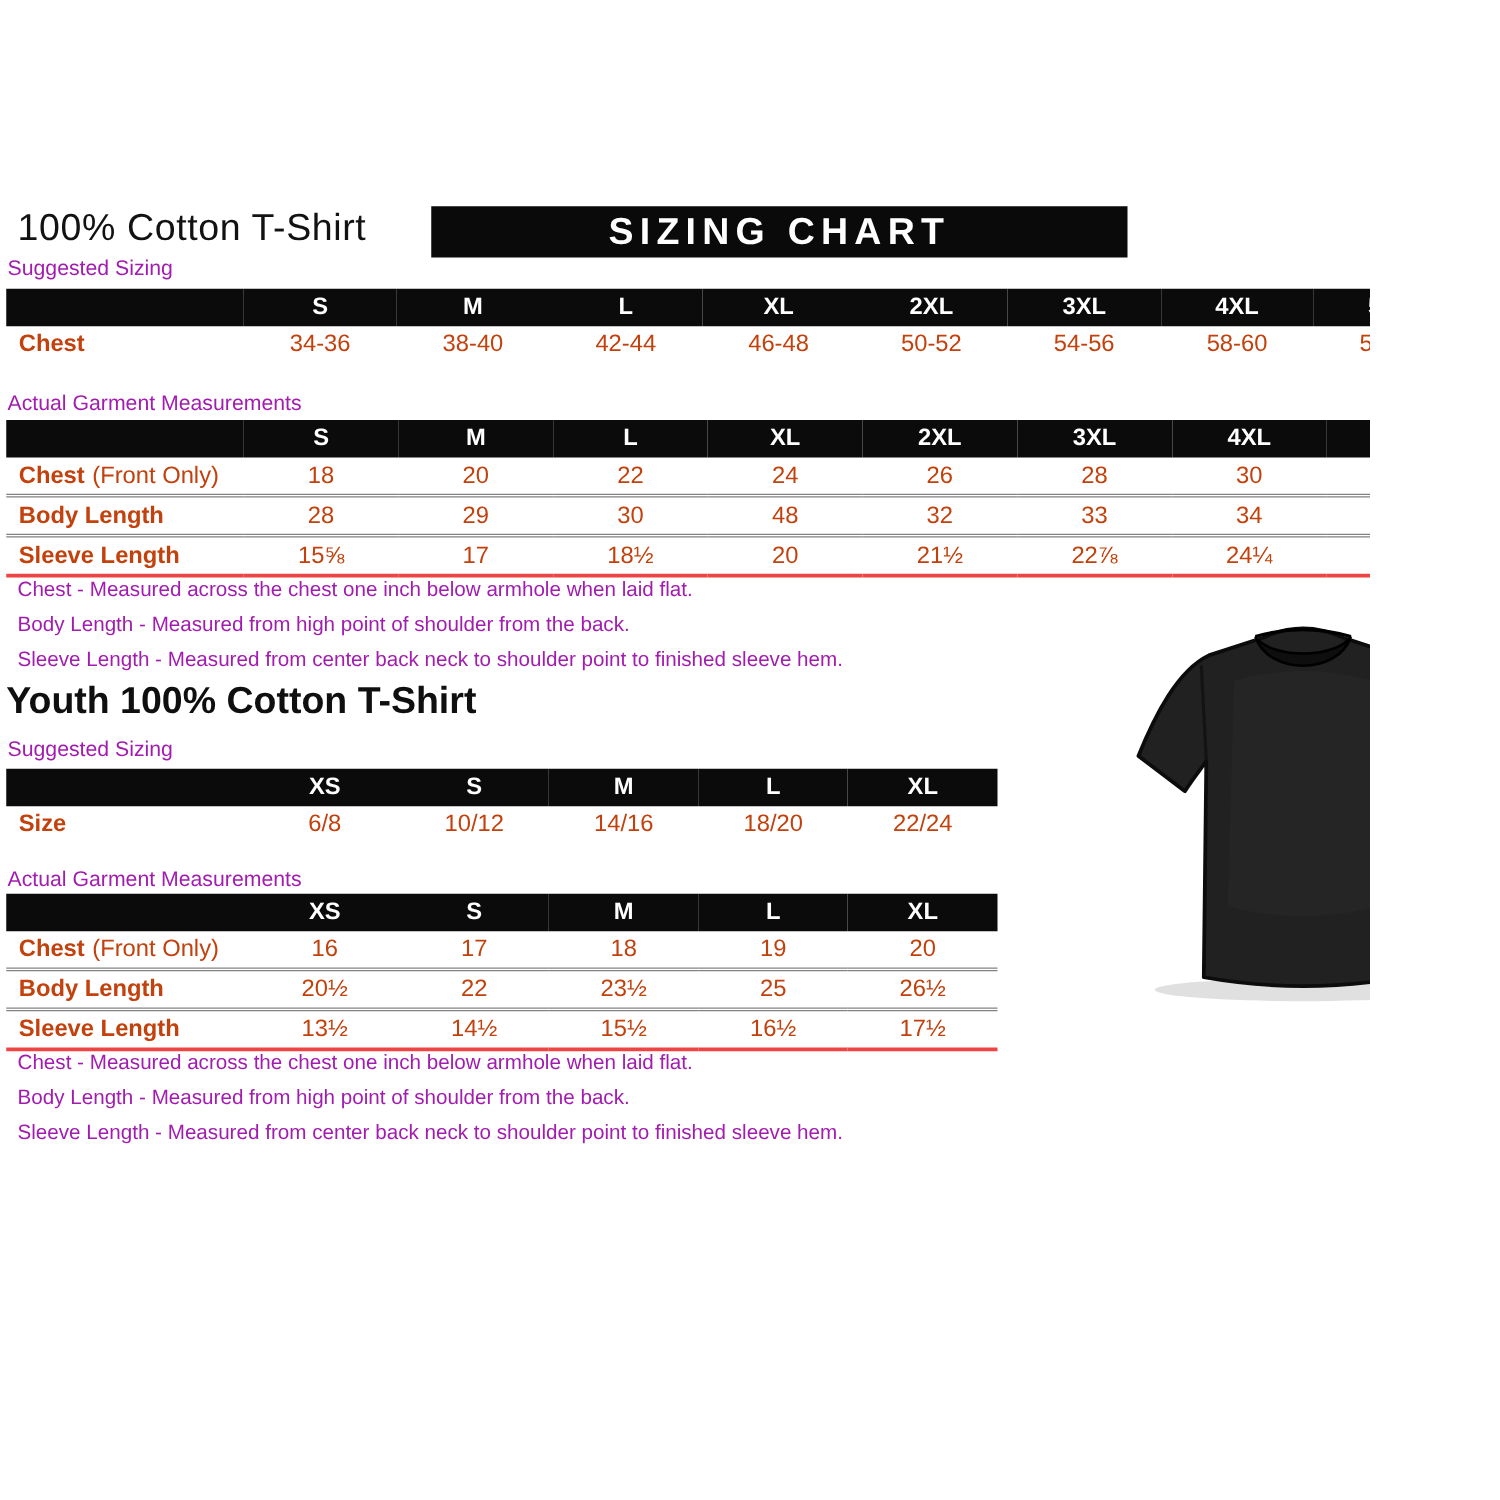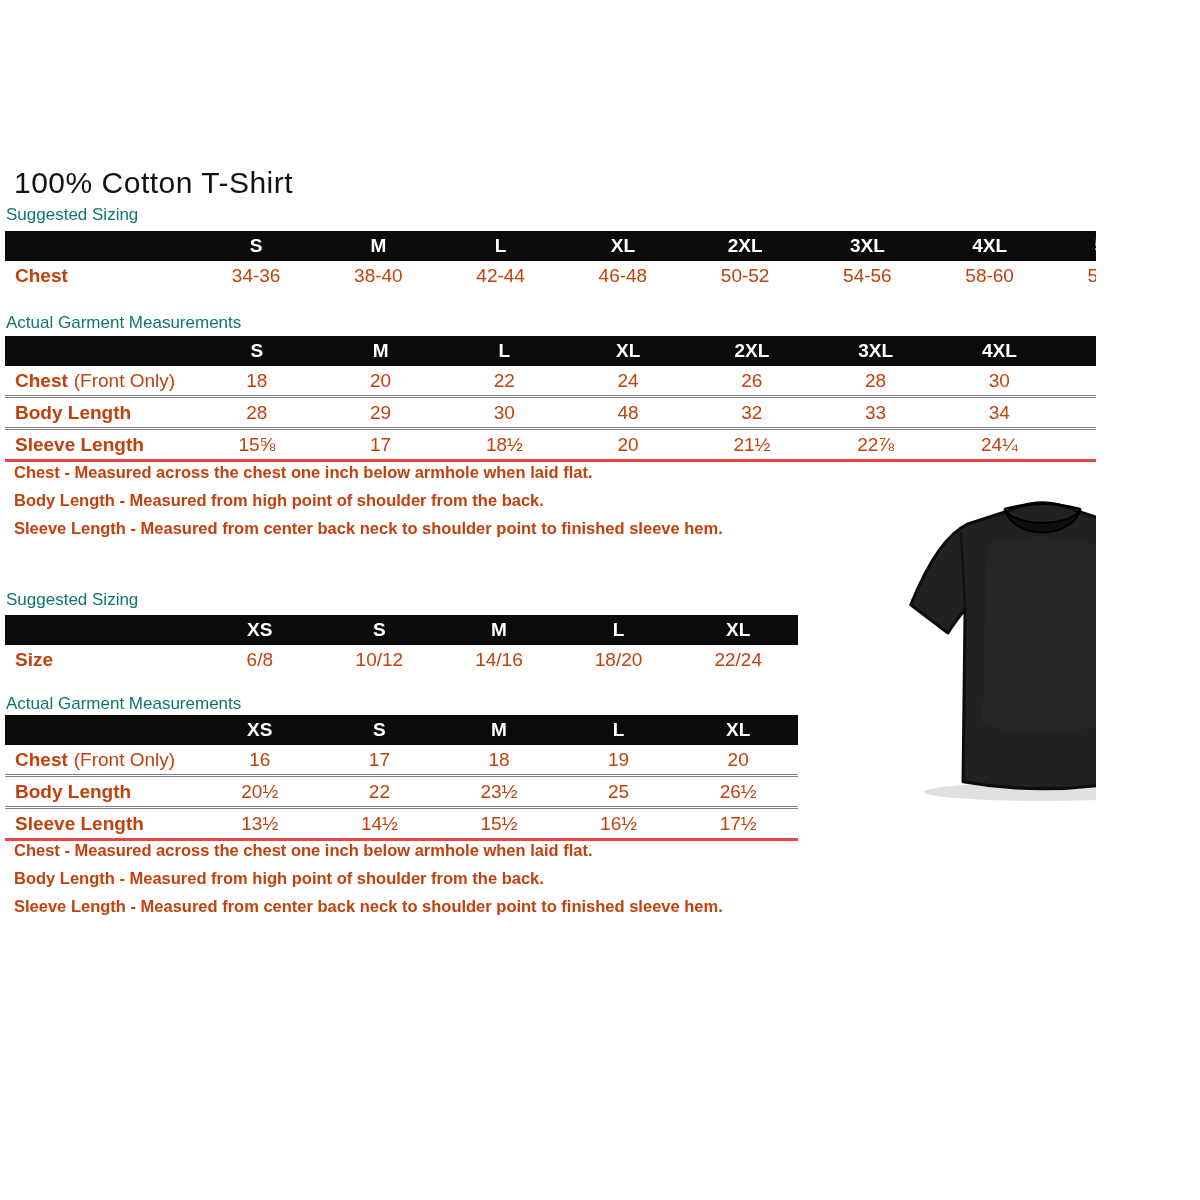--- a/index.html
+++ b/index.html
@@ -8,44 +8,47 @@
     font-family:"Liberation Sans",sans-serif;color:#1a1a1a;
   }
   
   .titlebar{position:absolute;top:163px;left:0;width:1200px;height:44px;}
   .main-title{position:absolute;left:14px;top:3px;margin:0;font-size:30px;font-weight:400;color:#121212;letter-spacing:.5px;}
   .banner{position:absolute;left:345px;top:2px;width:557px;height:41px;background:#0a0a0a;
     display:flex;align-items:center;justify-content:center;}
   .banner span{color:#ffffff;font-weight:700;font-size:30px;letter-spacing:5px;}
   .youth-title{position:absolute;left:5px;top:544px;margin:0;font-size:30px;font-weight:700;color:#0f0f0f;}
   
-  .seclabel{position:absolute;left:6px;font-size:17px;color:#0f766e;text-align:right;}
+  .seclabel{position:absolute;left:6px;font-size:17px;color:#a21caf;text-align:right;}
   
   table.tbl{position:absolute;left:5px;border-collapse:collapse;table-layout:fixed;}
   .tbl th{background:#0b0b0b;color:#ffffff;font-size:19px;font-weight:700;text-align:center;padding:4px 0;}
   .tbl td{font-size:19px;color:#c2410c;text-align:center;padding:4px 0 3px;}
   .tbl td.lbl{text-align:left;padding-left:10px;font-weight:700;}
   .tbl .sfx{font-weight:400;margin-left:6px;}
   .tbl.lines tbody tr + tr td{border-top:3px double #828282;}
   .tbl.lines tbody tr:last-child td{border-bottom:3px solid #ef4444;}
   .w-adult .lbl{width:190px;}
   .w-youth .lbl{width:195px;}
   
   .notes{position:absolute;left:14px;}
-  .notes p{margin:0 0 11px 0;font-size:16.5px;line-height:17px;color:#c2410c;font-weight:bold;}
+  .notes p{margin:0 0 11px 0;font-size:16.5px;line-height:17px;color:#a21caf;}
   
   .shirt-wrap{position:absolute;left:890px;top:474px;width:305px;height:342px;}
 </style>
 </head>
 <body>
 
 <div class="page">
 
   <div class="titlebar">
     <h1 class="main-title">100% Cotton T-Shirt</h1>
+    <div class="banner">
+      <span>SIZING CHART</span>
+    </div>
   </div>
 
   <div class="seclabel" style="top:205px">Suggested Sizing</div>
   <table class="tbl w-adult" style="top:231px;width:1168px">
     <thead>
       <tr>
         <th class="lbl"></th>
       <th>S</th>
           <th>M</th>
           <th>L</th>
@@ -122,20 +125,21 @@
         </tr>
     </tbody>
   </table>
 
   <div class="notes" style="top:464px">
     <p>Chest - Measured across the chest one inch below armhole when laid flat.</p>
     <p>Body Length - Measured from high point of shoulder from the back.</p>
     <p>Sleeve Length - Measured from center back neck to shoulder point to finished sleeve hem.</p>
   </div>
 
+  <h2 class="youth-title">Youth 100% Cotton T-Shirt</h2>
 
   <div class="seclabel" style="top:590px">Suggested Sizing</div>
   <table class="tbl w-youth" style="top:615px;width:793px">
     <thead>
       <tr>
         <th class="lbl"></th>
       <th>XS</th>
           <th>S</th>
           <th>M</th>
           <th>L</th>

